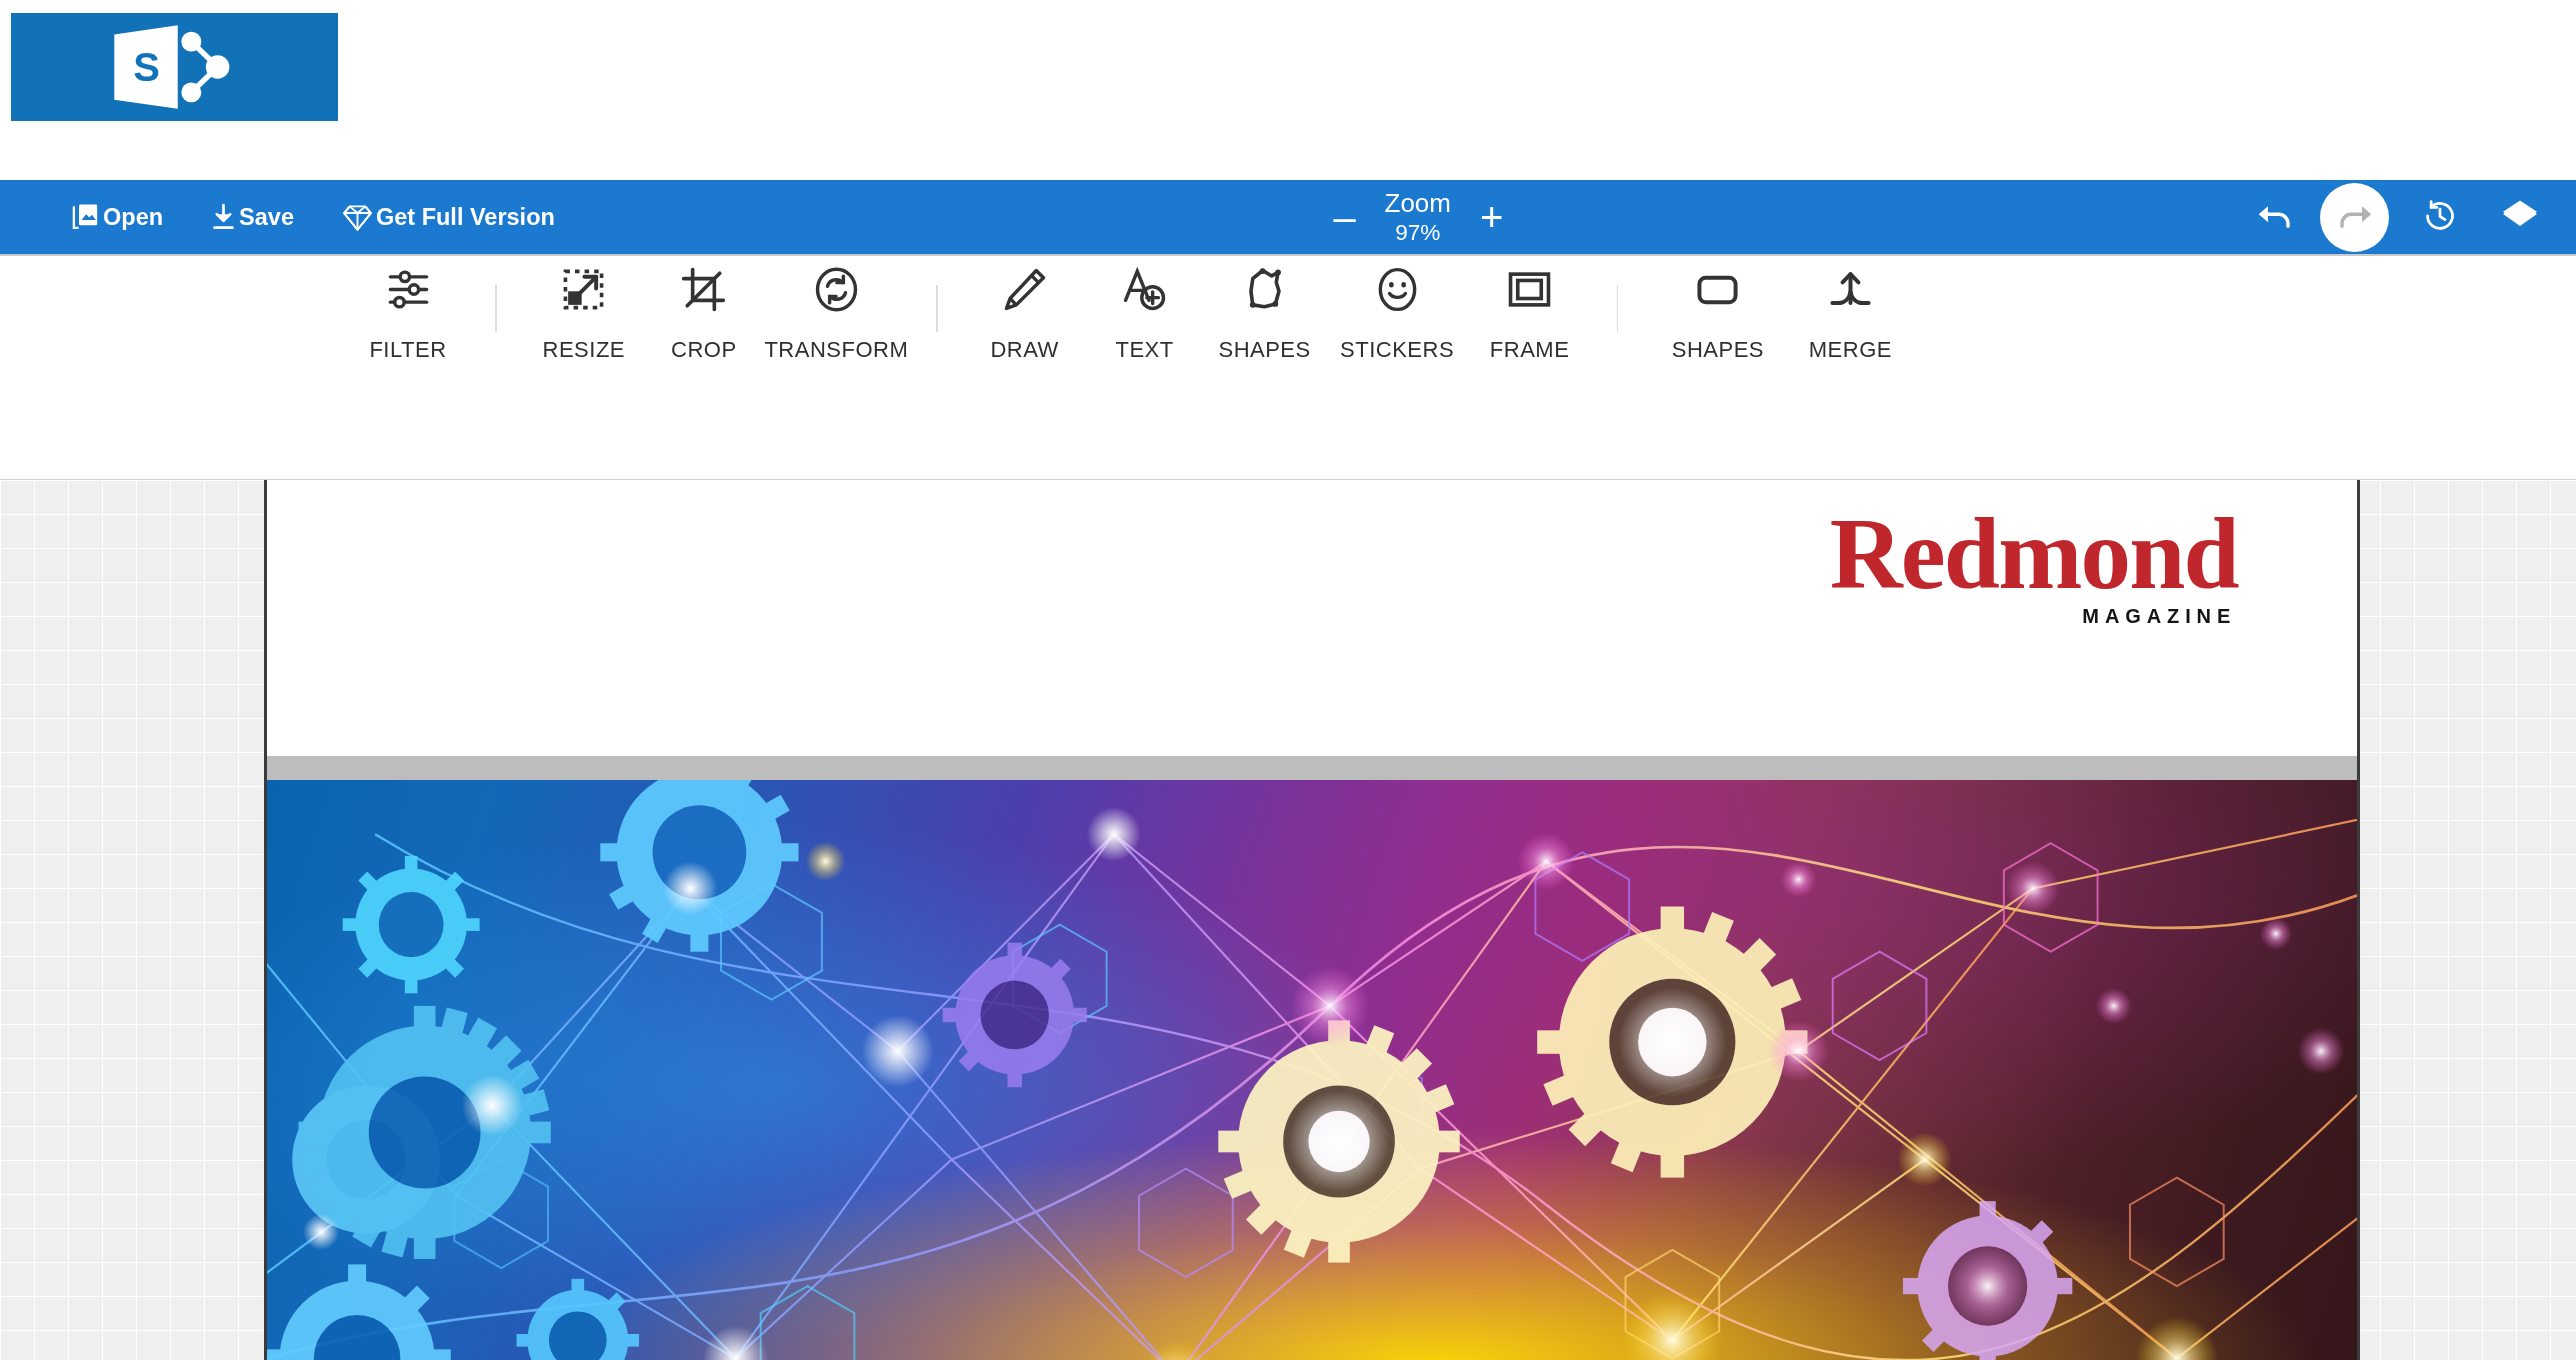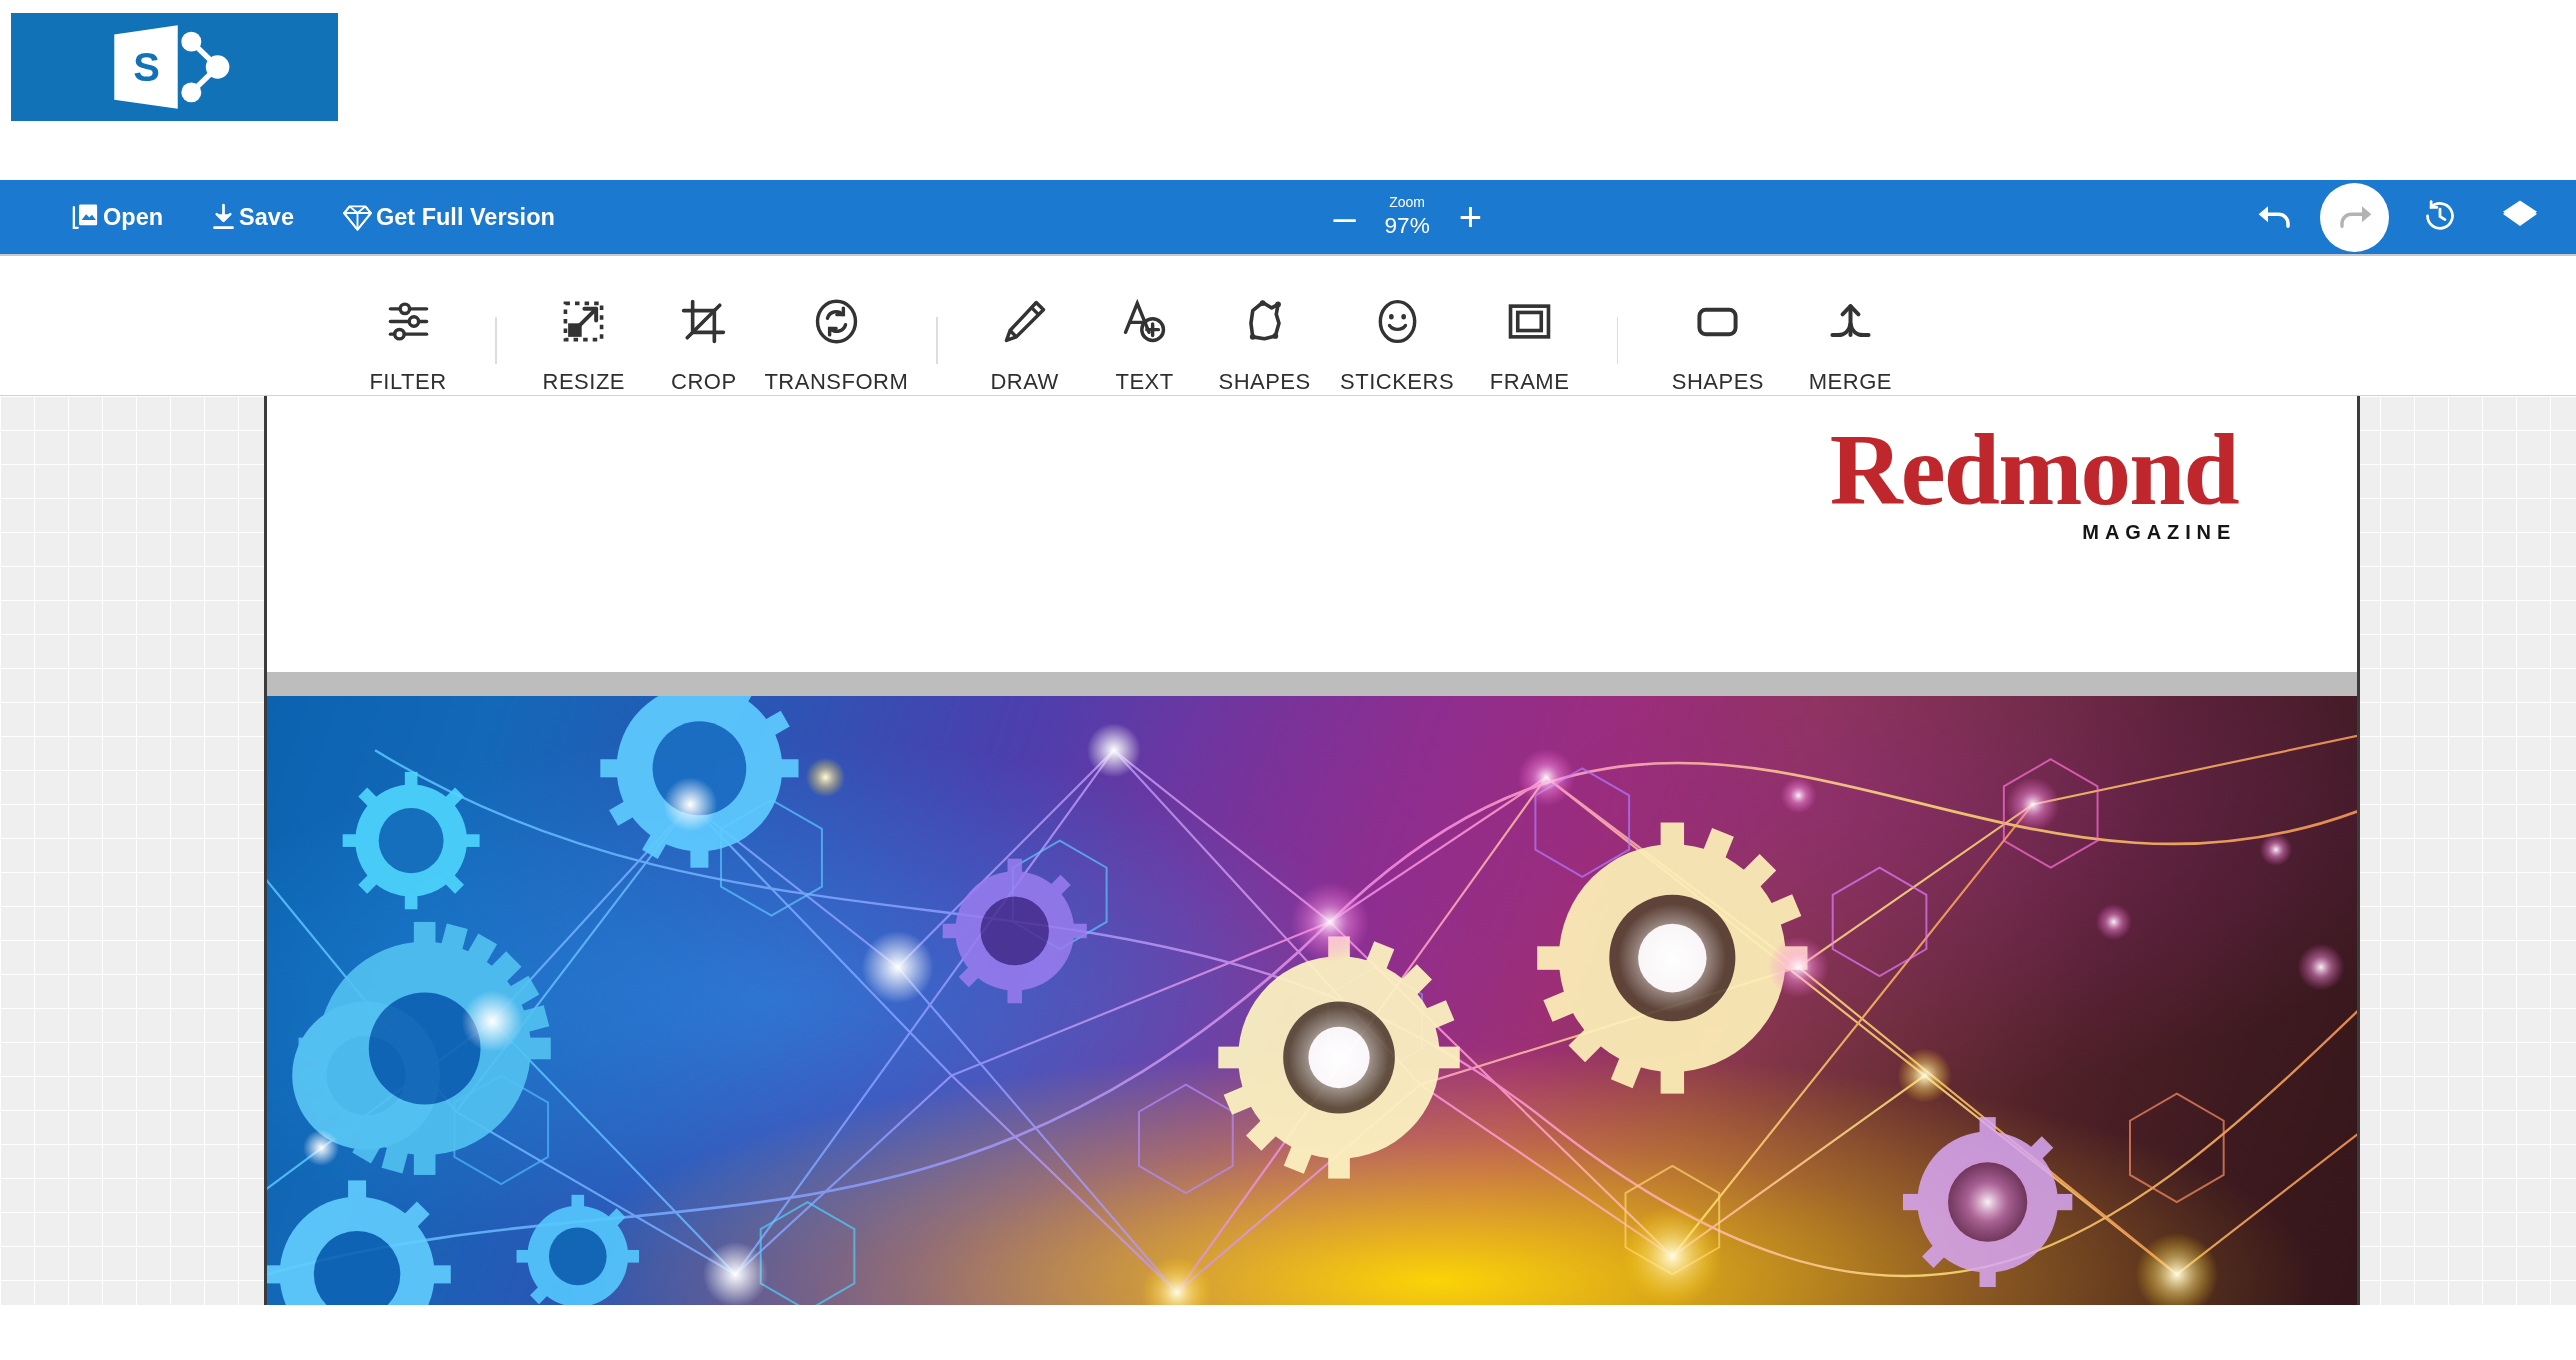--- a/index.html
+++ b/index.html
@@ -82,21 +82,21 @@
   }
   .zoom-sign {
     font-size: 40px; line-height: 1;
     font-weight: 300;
     cursor: pointer;
     user-select: none;
     padding: 0 5.4px;
     color: #ffffff;
   }
   .zoom-readout { text-align: center; line-height: 1.25; }
-  .zoom-label { font-size: 14px; }
+  .zoom-label { font-size: 26px; }
   .zoom-value { font-size: 22.6px; }
 
   .bb-right {
     position: absolute;
     right: 0; top: 0; bottom: 0;
     display: flex;
     align-items: center;
     gap: 0;
   }
   .icon-btn {
@@ -109,24 +109,24 @@
     border-radius: 50%;
     background: #ffffff;
     display: flex; align-items: center; justify-content: center;
     margin: 0 11px 0 3.6px;
     cursor: pointer;
   }
   .sp-right-pad { width: 16.3px; }
 
   
   .ribbon {
-    height: 140px;
+    height: 224px;
     background: #ffffff;
     display: flex;
-    align-items: flex-end;
+    align-items: flex-start;
     border-bottom: 1.8px solid #d2d2d2;
     position: relative;
   }
   .ribbon-inner {
     display: flex;
     align-items: stretch;
     margin-left: 348px;
   }
   .tool {
     width: 120px;

